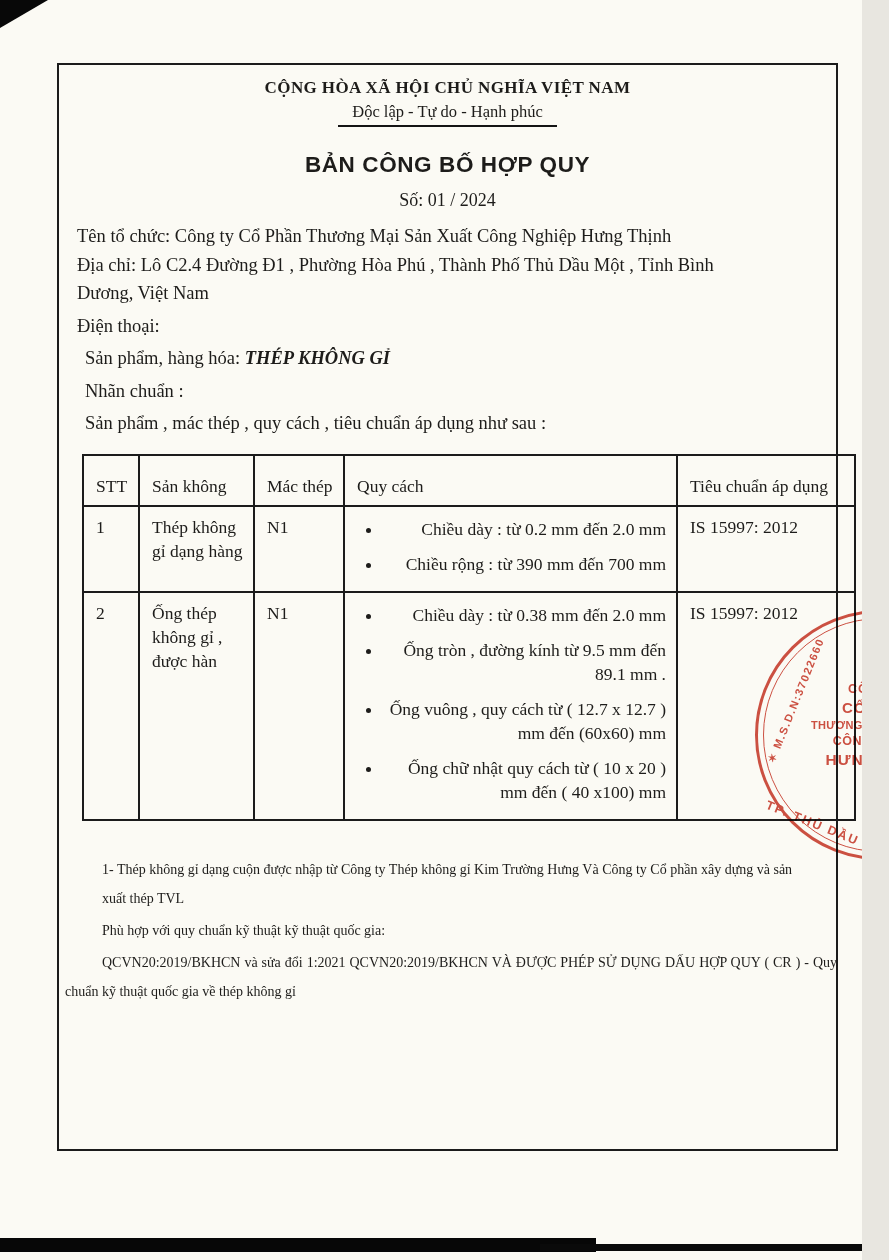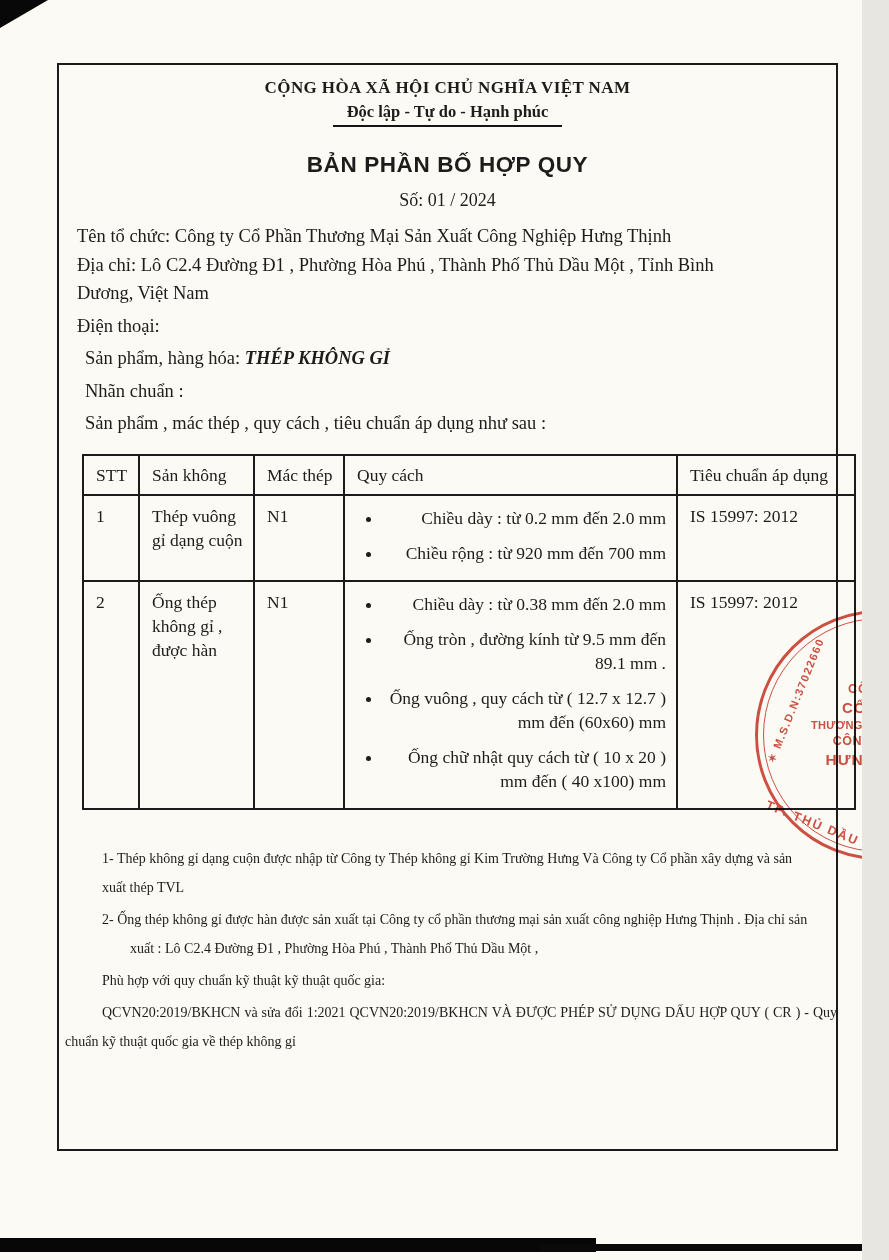--- a/index.html
+++ b/index.html
@@ -15,21 +15,21 @@
   .scan-bar2 { position:absolute; left:540px; top:1244px; width:349px; height:7px; background:#0a0a0a; }
 
   
   .frame {
     position:absolute; left:57px; top:63px; width:781px; height:1088px;
     border:2px solid #1b1b1b; box-sizing:border-box;
     padding:13px 18px 0 18px;
   }
   .nat1 { text-align:center; font-weight:bold; font-size:17px; letter-spacing:.4px; }
   .nat2-wrap { text-align:center; margin-top:4px; }
-  .nat2 { display:inline-block; font-weight:bold; font-size:16.5px;
+  .nat2 { display:inline-block; font-weight:normal; font-size:16.5px;
     border-bottom:2px solid #141414; padding:0 14px 3px 14px; }
   .title { text-align:center; font-family:"Liberation Sans", sans-serif;
     font-weight:bold; font-size:22.5px; letter-spacing:.6px; margin-top:25px; }
   .num { text-align:center; font-size:18px; margin-top:12px; }
 
   .body-text { margin-top:11px; font-size:18.5px; line-height:28.5px; }
   .body-text p { margin:0; }
   .body-text p.indent { padding-left:8px; }
   .body-text p.sp { margin-top:4px; }
   .addr { max-width:655px; }
@@ -37,21 +37,21 @@
 
   table.spec-table {
     border-collapse:collapse; table-layout:fixed;
     margin:16px 0 0 5px; width:772px; font-size:17.5px;
   }
   .spec-table th, .spec-table td {
     border:2px solid #1b1b1b; vertical-align:top;
     padding:8px 10px 4px 12px; font-weight:normal; text-align:left;
     line-height:24px; box-sizing:border-box;
   }
-  .spec-table th { padding-top:7px; padding-bottom:7px;border-radius:15px; }
+  .spec-table th { padding-top:18px; padding-bottom:7px;border-radius:15px; }
   .cell-c { text-align:center; }
   .cell-just { text-align:justify; }
   ul.specs { margin:0; padding-left:26px; list-style:disc;text-align:right; }
   ul.specs li { margin:2px 0 11px 0; line-height:24px; }
 
   .notes { margin:34px 0 0 25px; font-size:14px; line-height:29px; }
   .notes p { margin:3px 0 0 0; }
   .n2 { padding-left:28px; text-indent:-28px; }
   .n5 { margin:3px -19px 0 -37px !important; text-indent:37px; text-align:justify; }
 
@@ -91,21 +91,21 @@
 
   <div class="scan-corner"></div>
 
   <div class="frame">
 
     <div class="nat1">CỘNG HÒA XÃ HỘI CHỦ NGHĨA VIỆT NAM</div>
     <div class="nat2-wrap">
       <span class="nat2">Độc lập - Tự do - Hạnh phúc</span>
     </div>
 
-    <div class="title">BẢN PHẦN BỐ HỢP QUY</div>
+    <div class="title">BẢN CÔNG BỐ HỢP QUY</div>
     <div class="num">Số: 01 / 2024</div>
 
     <div class="body-text">
       <p>Tên tổ chức: Công ty Cổ Phần Thương Mại Sản Xuất Công Nghiệp Hưng Thịnh</p>
       <p class="addr">Địa chỉ: Lô C2.4 Đường Đ1 , Phường Hòa Phú , Thành Phố Thủ Dầu Một , Tỉnh Bình Dương, Việt Nam</p>
       <p class="sp">Điện thoại:</p>
       <p class="indent sp"><span>Sản phẩm, hàng hóa: </span><span class="prod-val">THÉP KHÔNG GỈ</span></p>
       <p class="indent sp">Nhãn chuẩn :</p>
       <p class="indent sp">Sản phẩm , mác thép , quy cách , tiêu chuẩn áp dụng như sau :</p>
     </div>
@@ -123,26 +123,26 @@
           <th class="cell-c">STT</th>
           <th>Sản không</th>
           <th>Mác thép</th>
           <th>Quy cách</th>
           <th>Tiêu chuẩn áp dụng</th>
         </tr>
       </thead>
       <tbody>
         <tr>
           <td class="cell-c">1</td>
-          <td class="cell-just">Thép vuông gỉ dạng cuộn</td>
+          <td class="cell-just">Thép không gỉ dạng hàng</td>
           <td class="cell-c">N1</td>
           <td>
             <ul class="specs">
               <li>Chiều dày : từ 0.2 mm đến 2.0 mm</li>
-              <li>Chiều rộng : từ 920 mm đến 700 mm</li>
+              <li>Chiều rộng : từ 390 mm đến 700 mm</li>
             </ul>
           </td>
           <td>IS 15997: 2012</td>
         </tr>
         <tr>
           <td class="cell-c">2</td>
           <td class="cell-just">Ống thép không gỉ , được hàn</td>
           <td class="cell-c">N1</td>
           <td>
             <ul class="specs">
@@ -152,21 +152,20 @@
               <li>Ống chữ nhật quy cách từ ( 10 x 20 ) mm đến ( 40 x100) mm</li>
             </ul>
           </td>
           <td>IS 15997: 2012</td>
         </tr>
       </tbody>
     </table>
 
     <div class="notes">
       <p class="n1">1- Thép không gỉ dạng cuộn được nhập từ Công ty Thép không gỉ Kim Trường Hưng Và Công ty Cổ phần xây dựng và sản xuất thép TVL</p>
-      <p class="n2">2- Ống thép không gỉ được hàn được sản xuất tại Công ty cổ phần thương mại sản xuất công nghiệp Hưng Thịnh . Địa chỉ sản xuất : Lô C2.4 Đường Đ1 , Phường Hòa Phú , Thành Phố Thủ Dầu Một ,</p>
       <p class="n4">Phù hợp với quy chuẩn kỹ thuật kỹ thuật quốc gia:</p>
       <p class="n5">QCVN20:2019/BKHCN và sửa đổi 1:2021 QCVN20:2019/BKHCN VÀ ĐƯỢC PHÉP SỬ DỤNG DẤU HỢP QUY ( CR ) -  Quy chuẩn kỹ thuật quốc gia về thép không gỉ</p>
     </div>
 
   </div>
 
   <div class="stamp">
     <div class="stamp-ring-outer"></div>
     <div class="stamp-ring-inner"></div>
     <div class="stamp-msdn">✶ M.S.D.N:37022660</div>

